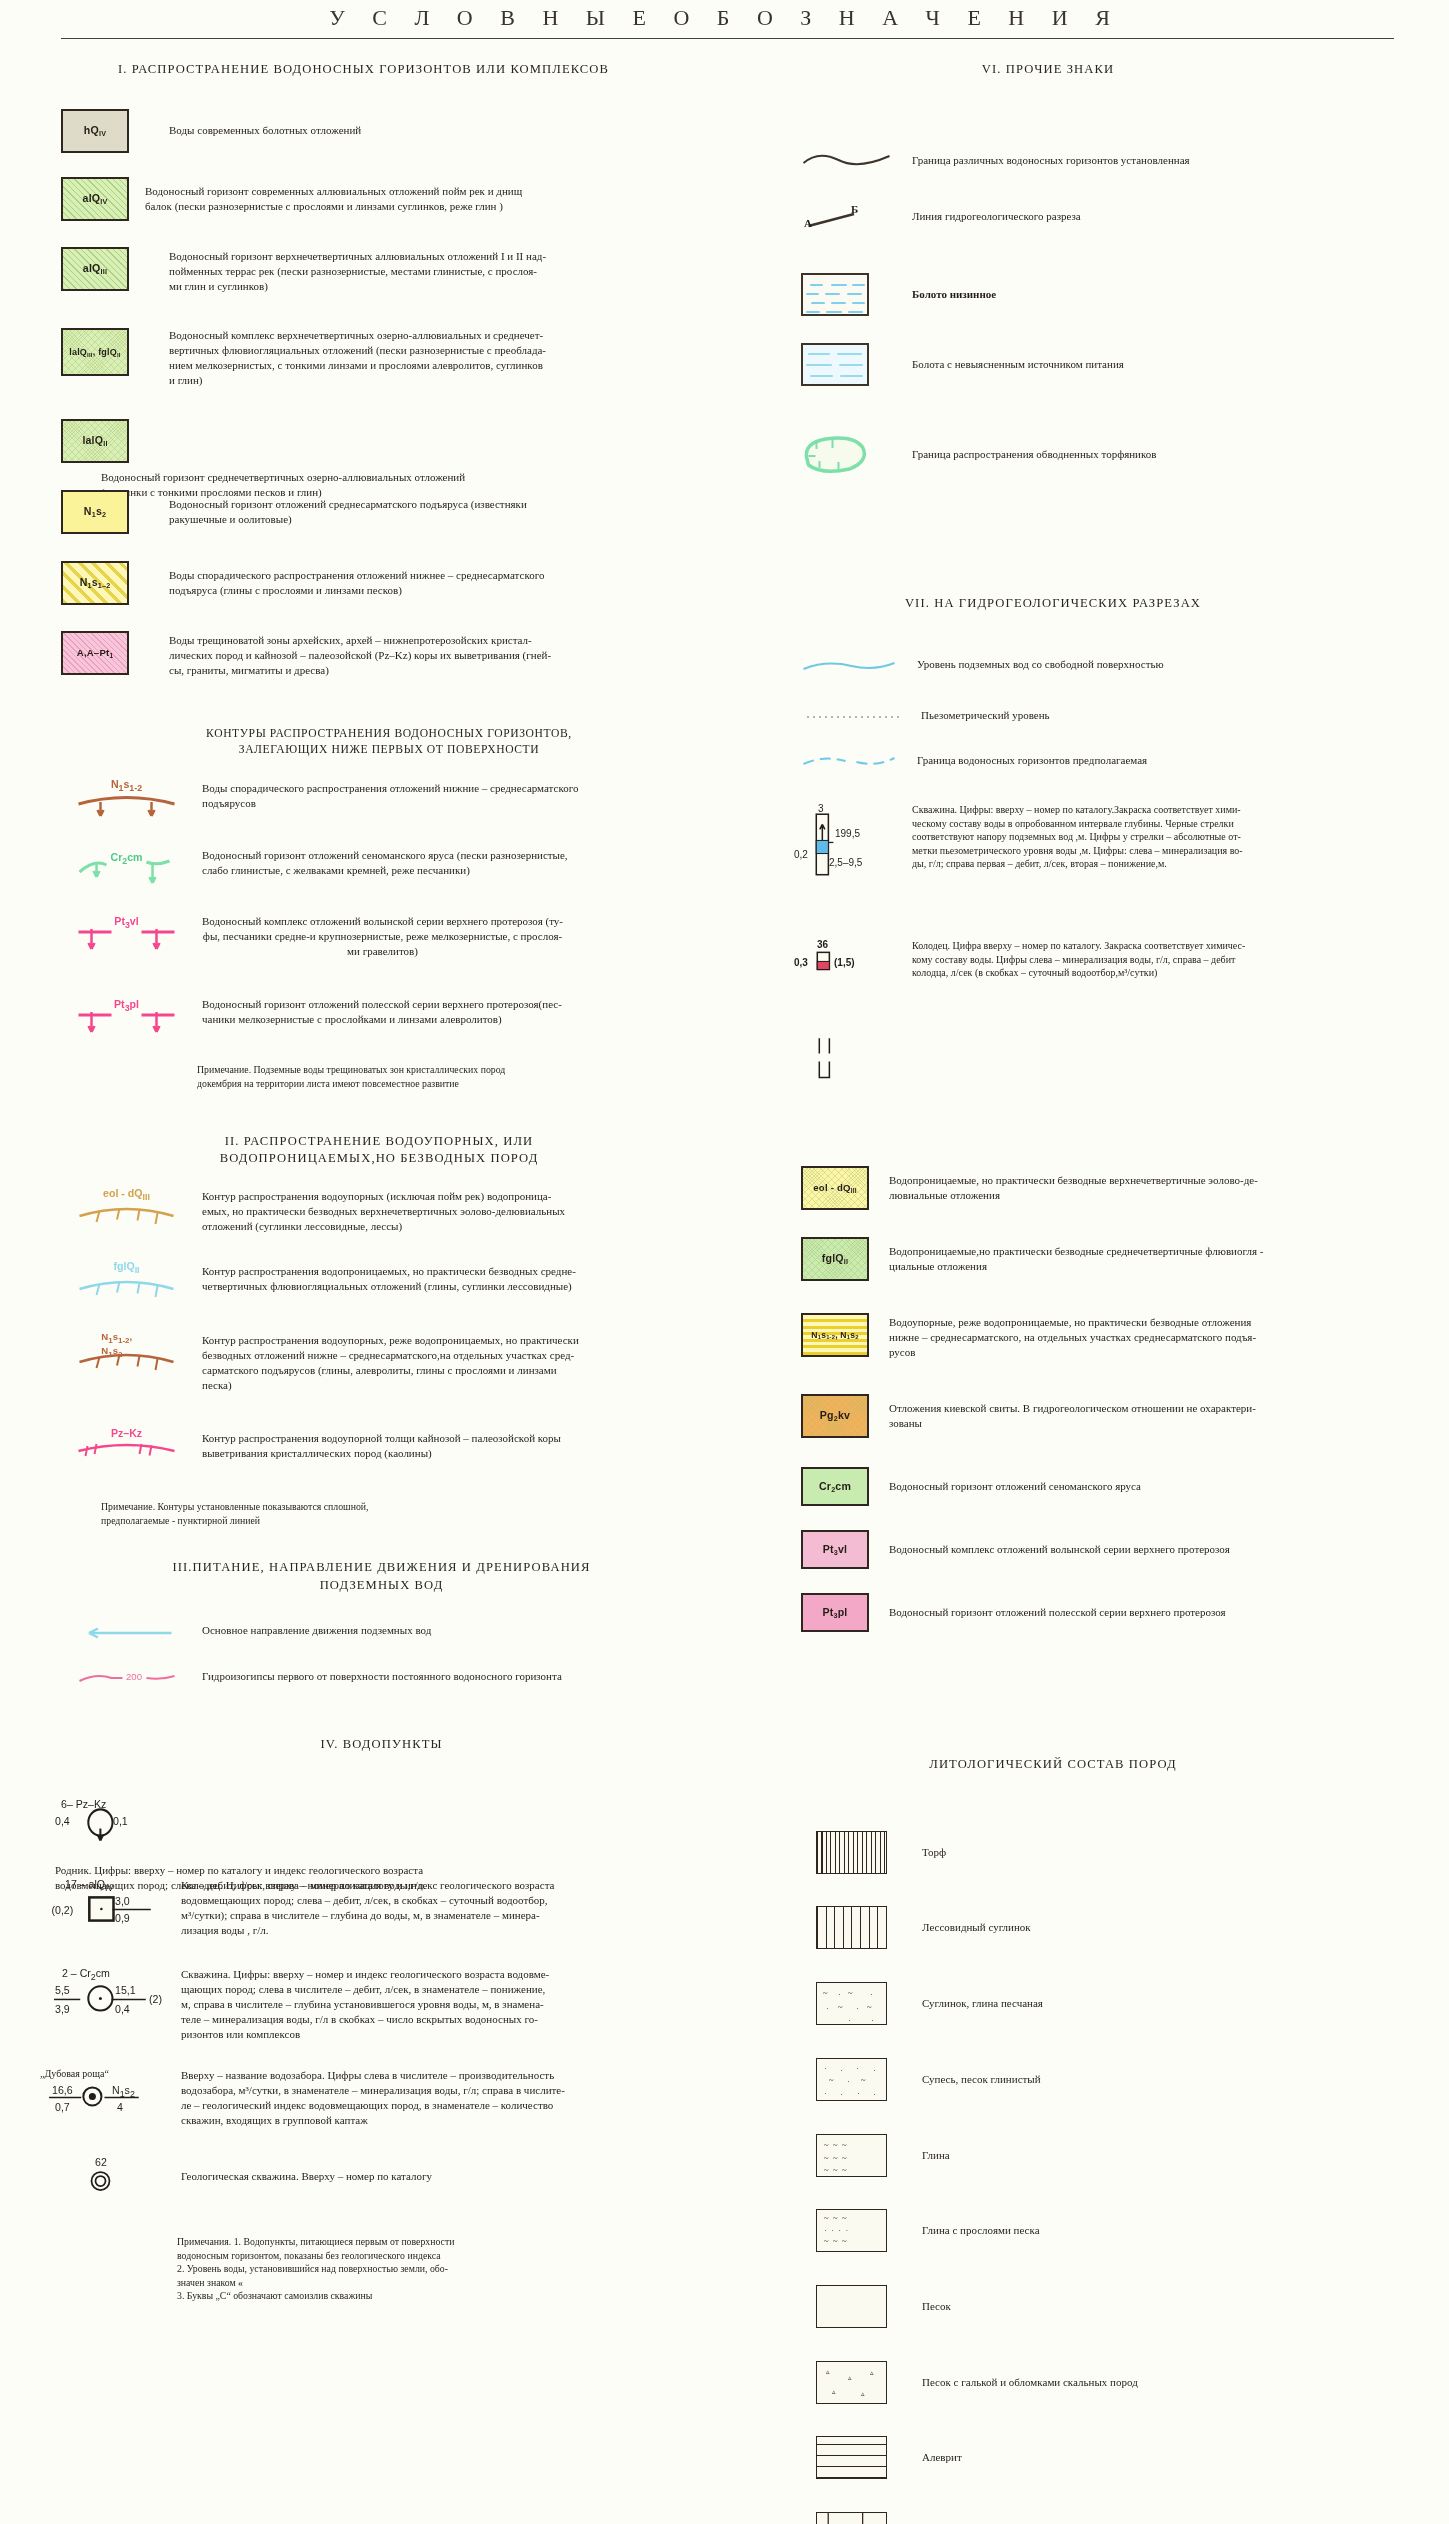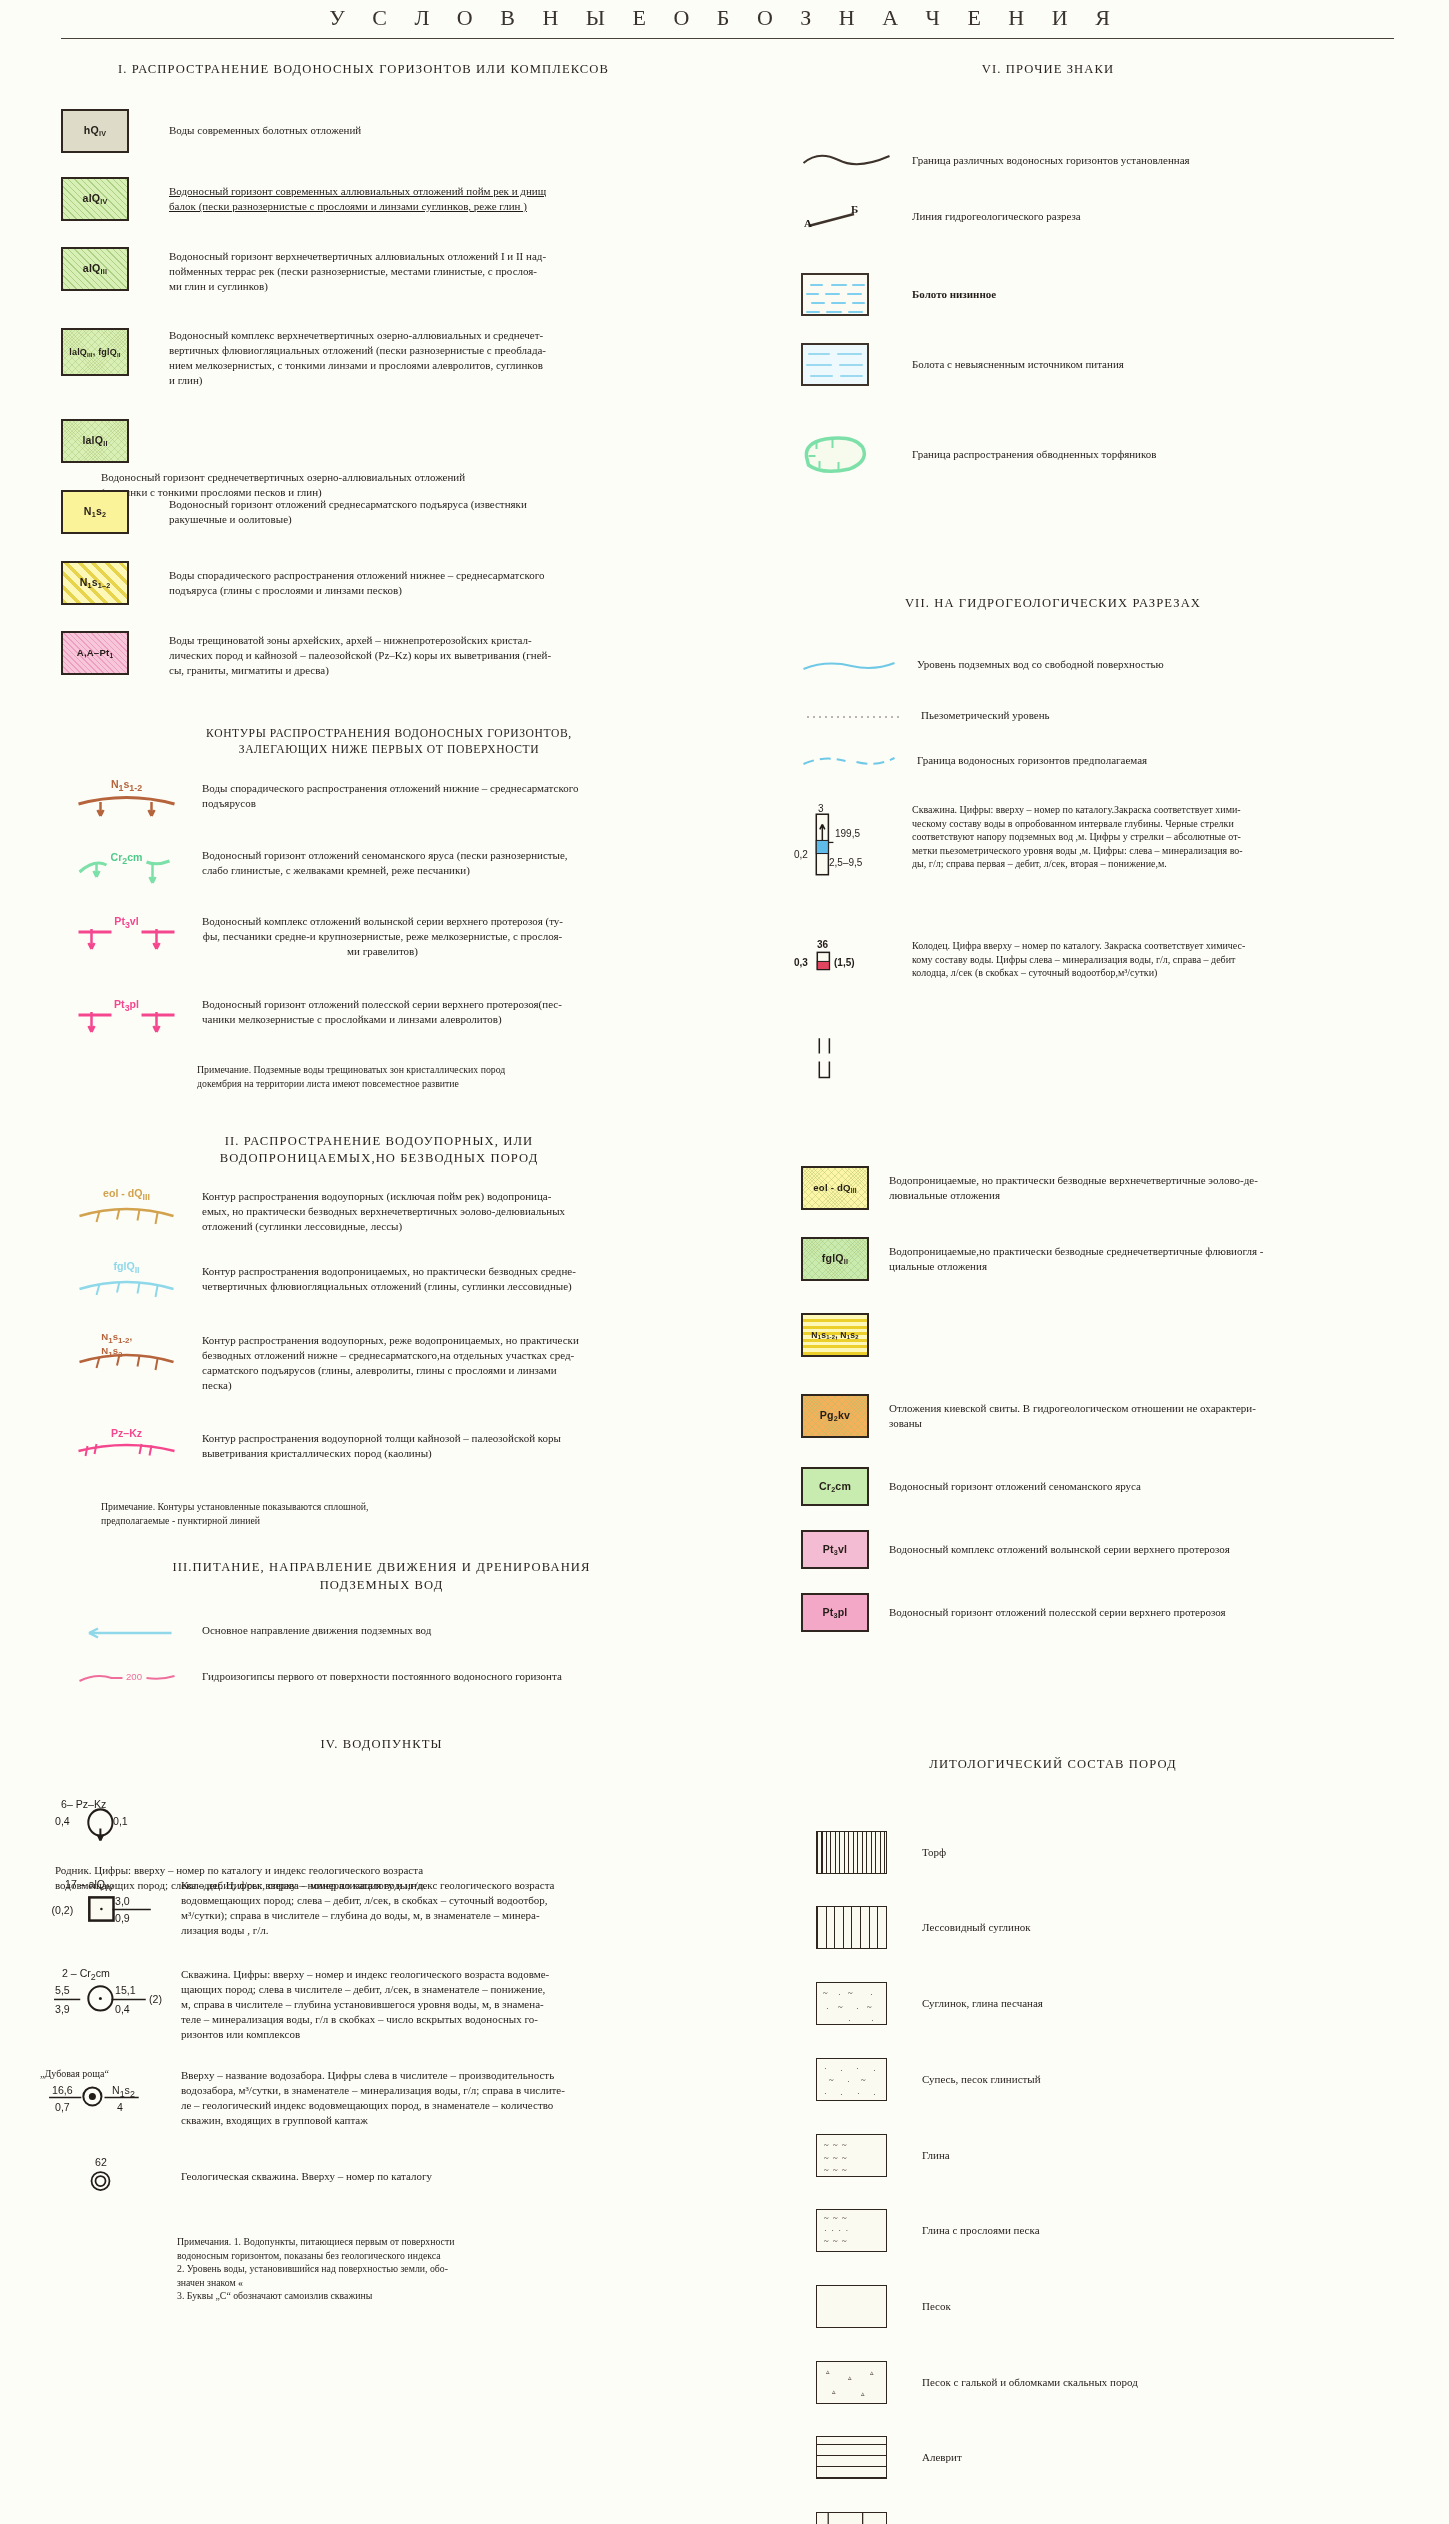--- a/index.html
+++ b/index.html
@@ -113,21 +113,21 @@
       </div>
       <div class="desc" style="margin-left:40px;padding-top:14px;">Воды современных болотных отложений</div>
     </div>
 
     <div class="row" style="left:61px;top:177px;width:662px;">
       <div class="swatch">
         <div class="box fill-green hatch45" style="width:68px;height:44px;">
           <span class="lbl"><span>alQ</span><sub>IV</sub></span>
         </div>
       </div>
-      <div class="desc" style="margin-left:40px;padding-top:7px;text-decoration:underline;">Водоносный горизонт современных аллювиальных отложений пойм рек и днищ
+      <div class="desc" style="margin-left:16px;padding-top:7px;">Водоносный горизонт современных аллювиальных отложений пойм рек и днищ
 балок (пески разнозернистые с прослоями и линзами суглинков, реже глин )</div>
     </div>
 
     <div class="row" style="left:61px;top:247px;width:662px;">
       <div class="swatch">
         <div class="box fill-green hatch45" style="width:68px;height:44px;">
           <span class="lbl"><span>alQ</span><sub>III</sub></span>
         </div>
       </div>
       <div class="desc" style="margin-left:40px;padding-top:2px;">Водоносный горизонт верхнечетвертичных аллювиальных отложений I и II над-
@@ -585,20 +585,23 @@
       <div class="desc" style="margin-left:20px;padding-top:7px;">Водопроницаемые,но практически безводные среднечетвертичные флювиогля -
 циальные  отложения</div>
     </div>
 
     <div class="row" style="left:76px;top:1313px;width:646px;">
       <div class="swatch">
         <div class="box fill-yellow2 hatchH" style="width:68px;height:44px;font-size:8.6px;">
           <span class="lbl"><span>N</span><sub>1</sub><span>s</span><sub>1-2</sub><span>, N</span><sub>1</sub><span>s</span><sub>2</sub></span>
         </div>
       </div>
+      <div class="desc" style="margin-left:20px;padding-top:2px;">Водоупорные, реже  водопроницаемые, но практически  безводные отложения
+нижне – среднесарматского, на отдельных участках  среднесарматского подъя-
+русов</div>
     </div>
 
     <div class="row" style="left:76px;top:1394px;width:646px;">
       <div class="swatch">
         <div class="box fill-orange hatchD" style="width:68px;height:44px;">
           <span class="lbl"><span>Pg</span><sub>2</sub><span>kv</span></span>
         </div>
       </div>
       <div class="desc" style="margin-left:20px;padding-top:7px;">Отложения киевской свиты. В гидрогеологическом отношении не охарактери-
 зованы</div>

